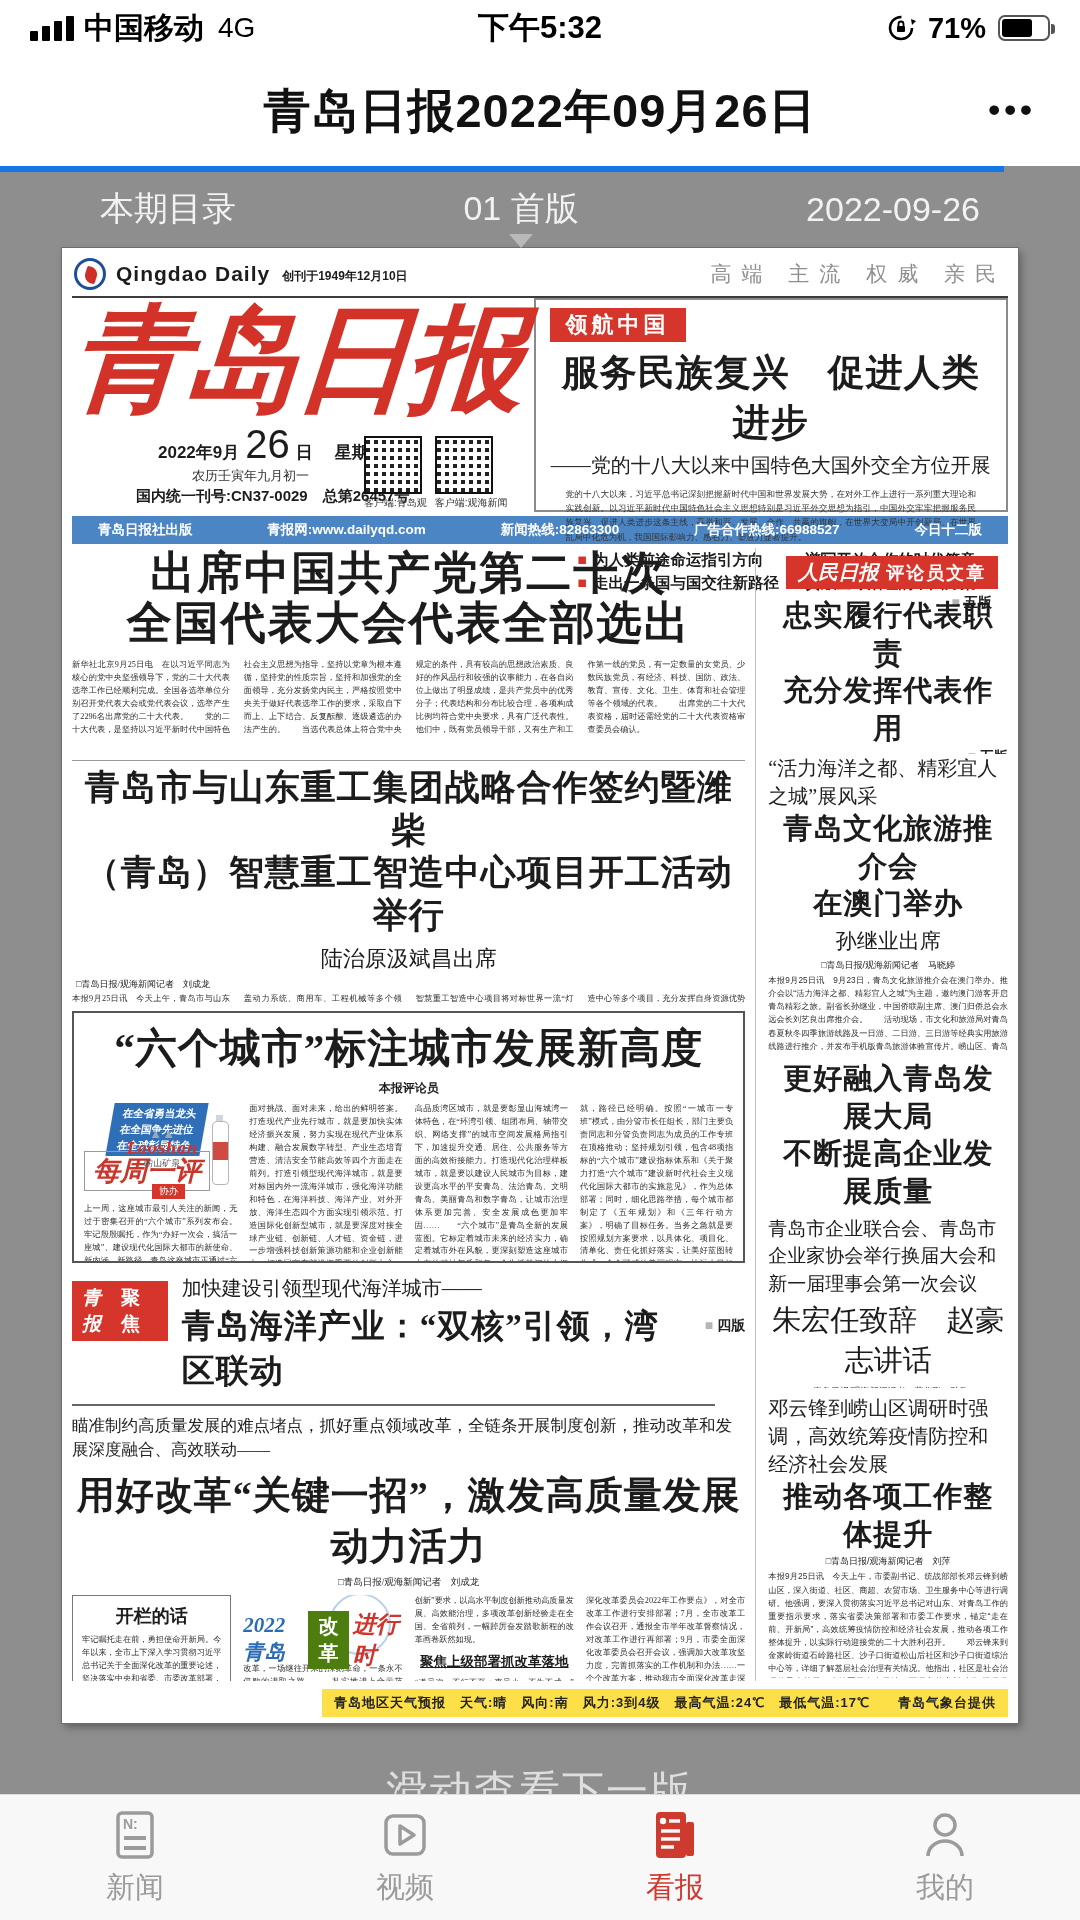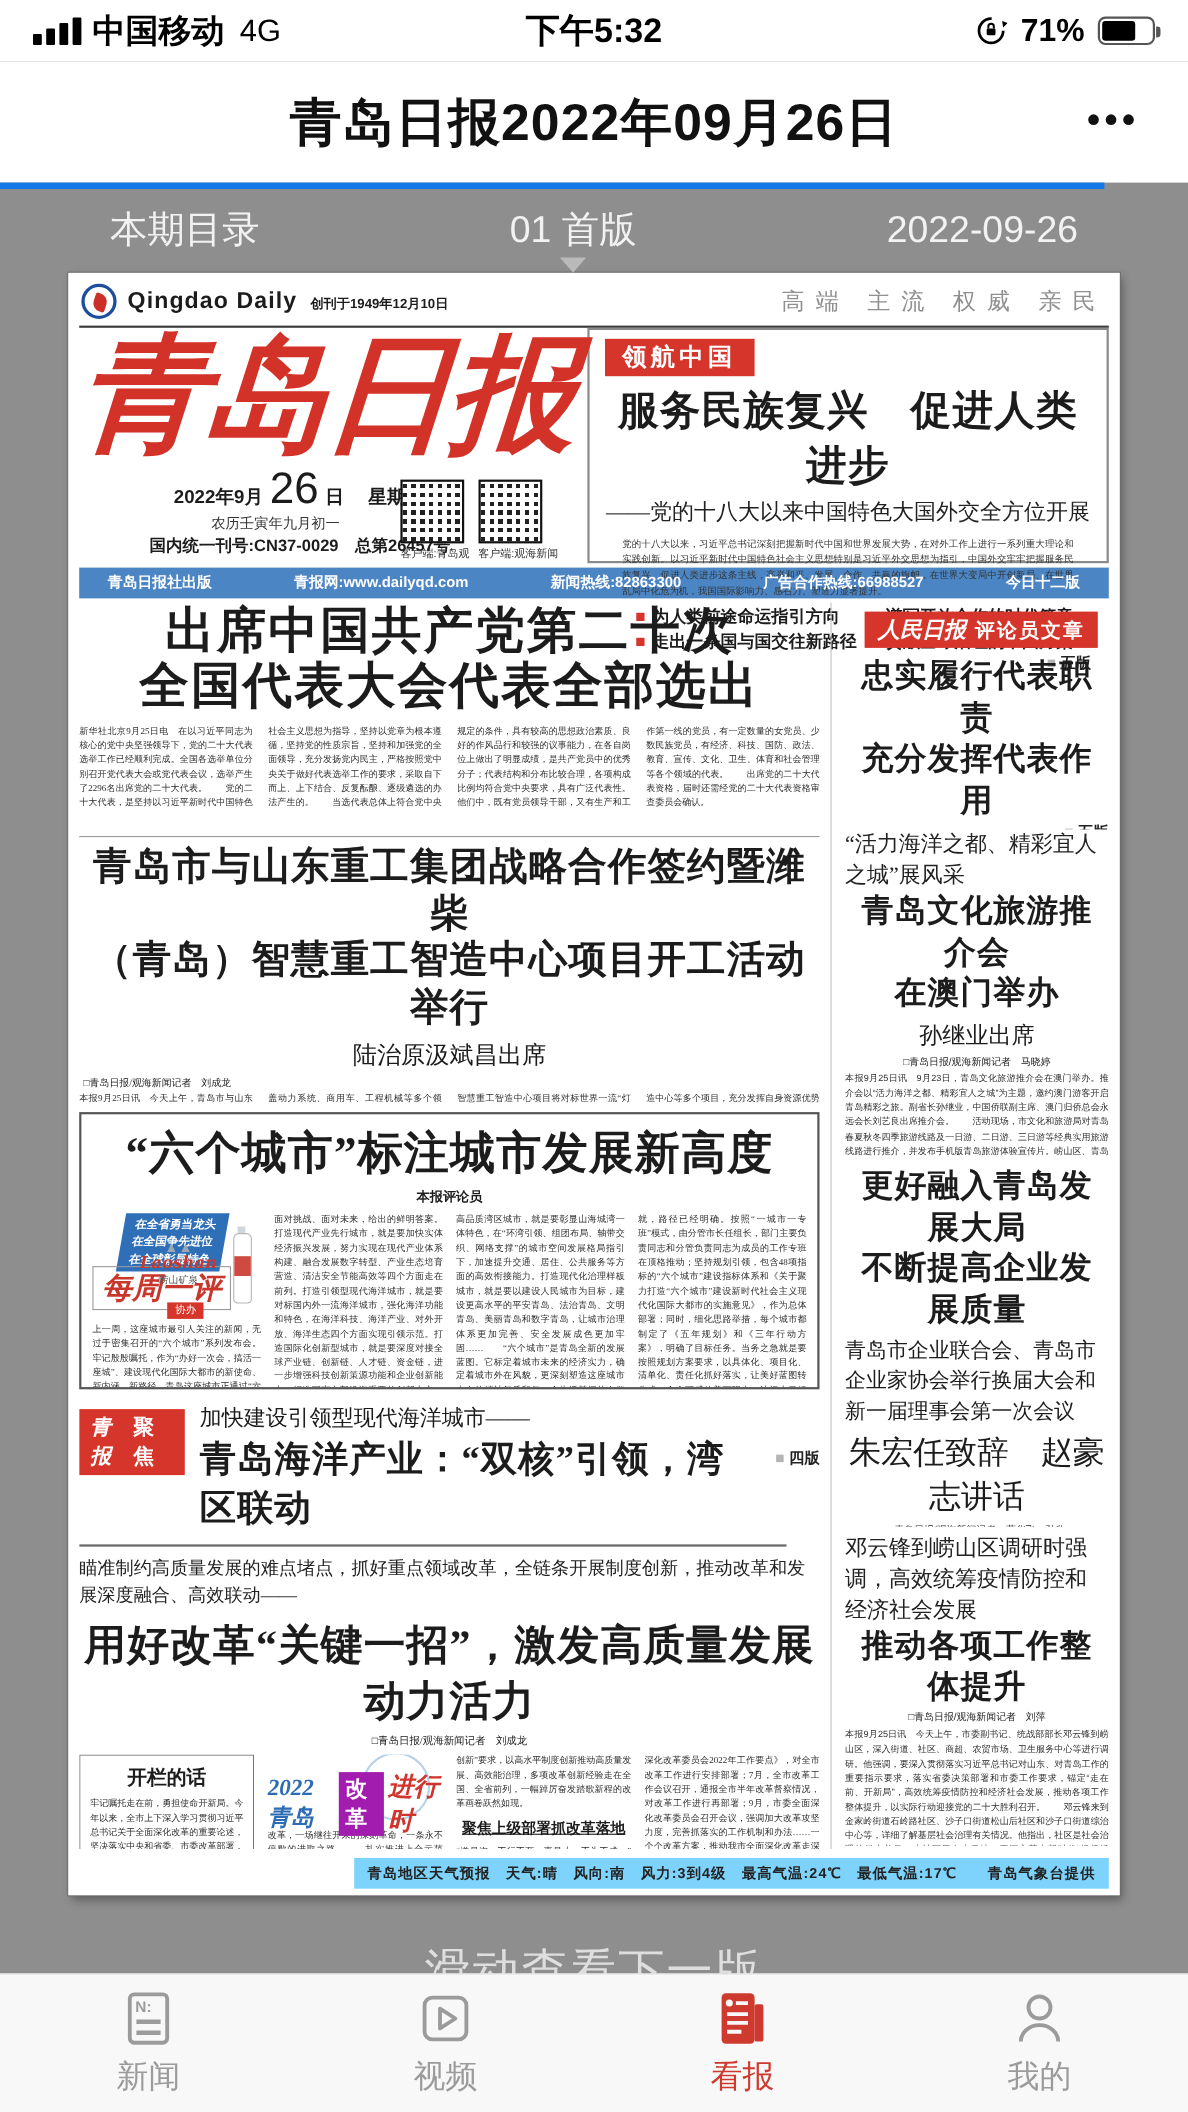--- a/index.html
+++ b/index.html
@@ -121,26 +121,26 @@
   .fh2{font-size:38px;font-weight:700;text-align:center;letter-spacing:1px;margin:8px 0 4px;}
   .fby{font-size:9.5px;text-align:center;margin-bottom:6px;}
   .fgrid{display:flex;gap:12px;}
   .fcol{width:25%;overflow:hidden;}
   .kbox{border:1px solid #777;padding:8px 9px;box-sizing:border-box;height:216px;overflow:hidden;}
   .kbox .t{font-size:18px;font-weight:700;text-align:center;font-family:"Liberation Serif",serif;margin-bottom:6px;}
   .g22{position:relative;height:64px;margin-bottom:4px;}
   .g22 .circ{position:absolute;left:54%;top:-2px;width:58px;height:58px;border:2px solid #b9d2ea;border-radius:50%;}
   .g22 .row{position:relative;display:flex;align-items:center;gap:4px;top:14px;}
   .g22 .y{color:#2b6cb5;font-weight:700;font-style:italic;font-size:21px;font-family:"Liberation Serif",serif;}
-  .g22 .gg{background:#a21caf;color:#fff;font-weight:700;font-size:20px;padding:2px 6px;}
+  .g22 .gg{background:#4d7c0f;color:#fff;font-weight:700;font-size:20px;padding:2px 6px;text-align:center;}
   .g22 .jxs{color:#d0342c;font-weight:700;font-style:italic;font-size:23px;font-family:"DejaVu Serif",serif;}
   .fsub{font-size:13.5px;font-weight:700;text-align:center;margin:6px 0;font-family:"Liberation Serif",serif;text-decoration:underline;}
   
   .weather{display:flex;justify-content:flex-end;margin-top:8px;}
-  .weather div{background:#7dd3fc;font-size:13px;font-weight:700;color:#222;padding:5px 12px;letter-spacing:1px;}
+  .weather div{background:#fde047;font-size:13px;font-weight:700;color:#222;padding:5px 12px;letter-spacing:1px;}
   
   .rsec{overflow:hidden;}
   .rc{height:202px;padding-top:4px;}
   .rbadge{background:#d6352b;color:#fff;display:inline-flex;align-items:center;gap:8px;padding:3px 12px;margin:4px 0 8px 18px;}
   .rbadge .scr{font-family:"DejaVu Serif",serif;font-style:italic;font-weight:700;font-size:20px;}
   .rbadge .bd{font-size:18px;font-weight:700;letter-spacing:2px;}
   .rh{font-size:29px;font-weight:700;text-align:center;line-height:1.3;letter-spacing:1px;font-family:"Liberation Serif",serif;}
   .rmac{height:300px;}
   .rkick{font-size:20px;line-height:1.4;font-family:"Liberation Serif",serif;color:#222;}
   .rdeck{font-size:21px;text-align:center;margin:4px 0;font-family:"Liberation Serif",serif;}

